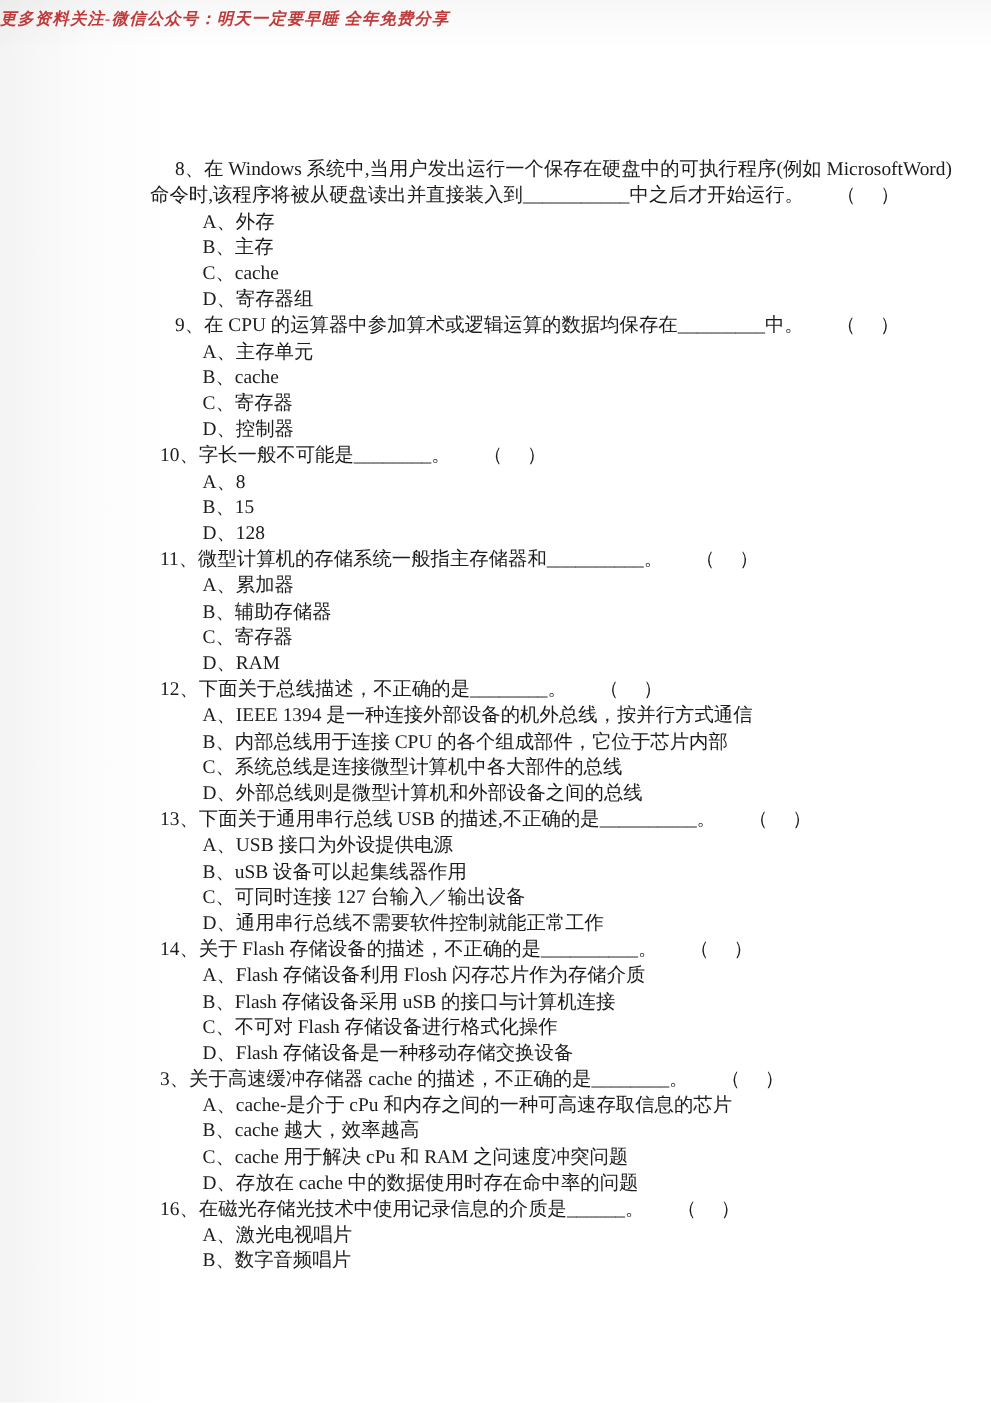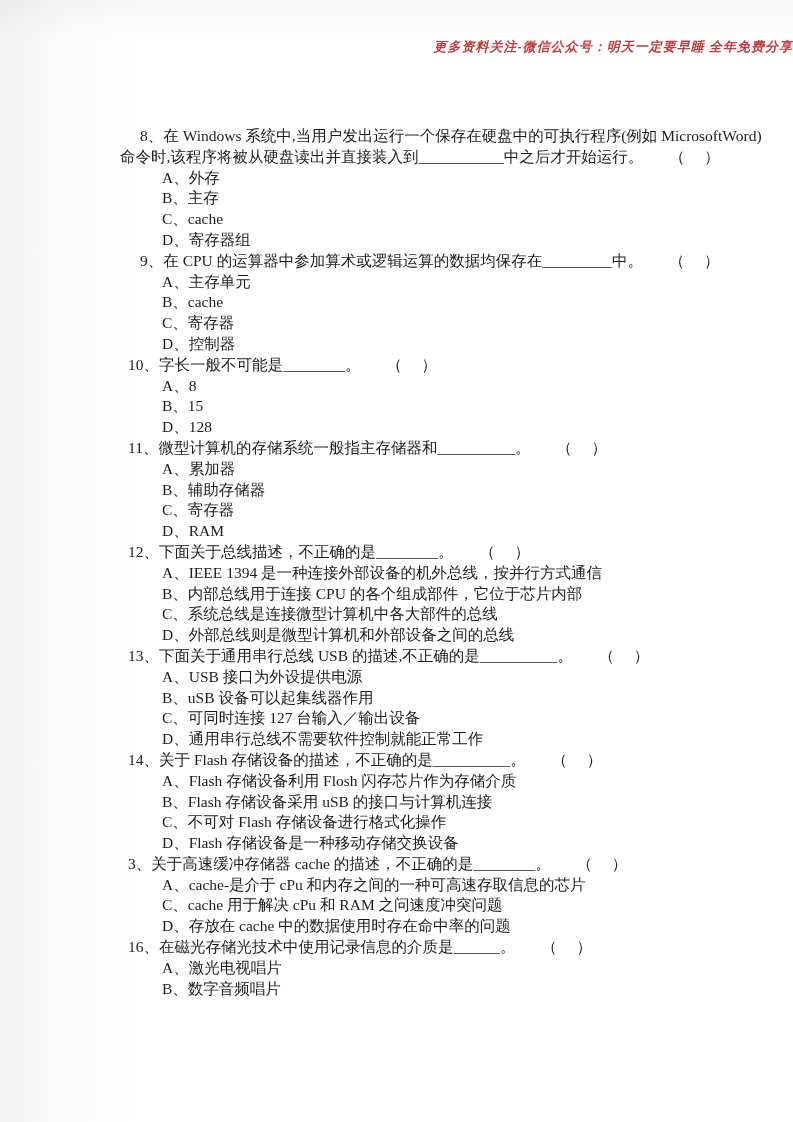--- a/index.html
+++ b/index.html
@@ -16,27 +16,26 @@
                      linear-gradient(180deg,#f7f7f7 0px,#ffffff 40px);
     background-blend-mode:multiply;
     font-family:"Liberation Serif","DejaVu Serif",serif;
     color:var(--ink);
     position:relative;
     overflow:hidden;
   }
   .page{position:relative;width:793px;height:1122px;}
   .header-note{
     position:absolute;top:6px;left:0;width:100%;
-    text-align:right;
+    text-align:left;
     color:var(--red);
     font-size:13px;
     font-style:italic;
     font-weight:bold;
     letter-spacing:1px;
-    margin-top:32px;
   }
   .content{
     position:absolute;
     top:86px;left:120px;
     width:566px;
     font-size:15.5px;
     line-height:20.8px;
     margin-top:40px;
   }
   p{margin:0;}
@@ -109,20 +108,21 @@
       <p class="q-line first num2"><span>14、关于 Flash 存储设备的描述，不正确的是__________。</span><span class="bracket">（　）</span></p>
       <p class="option"><span>A、Flash 存储设备利用 Flosh 闪存芯片作为存储介质</span></p>
       <p class="option"><span>B、Flash 存储设备采用 uSB 的接口与计算机连接</span></p>
       <p class="option"><span>C、不可对 Flash 存储设备进行格式化操作</span></p>
       <p class="option"><span>D、Flash 存储设备是一种移动存储交换设备</span></p>
     </section>
 
     <section class="question">
       <p class="q-line first num2"><span>3、关于高速缓冲存储器 cache 的描述，不正确的是________。</span><span class="bracket">（　）</span></p>
       <p class="option"><span>A、cache-是介于 cPu 和内存之间的一种可高速存取信息的芯片</span></p>
+      <p class="option"><span>B、cache 越大，效率越高</span></p>
       <p class="option"><span>C、cache 用于解决 cPu 和 RAM 之问速度冲突问题</span></p>
       <p class="option"><span>D、存放在 cache 中的数据使用时存在命中率的问题</span></p>
     </section>
 
     <section class="question">
       <p class="q-line first num2"><span>16、在磁光存储光技术中使用记录信息的介质是______。</span><span class="bracket">（　）</span></p>
       <p class="option"><span>A、激光电视唱片</span></p>
       <p class="option"><span>B、数字音频唱片</span></p>
     </section>
 

